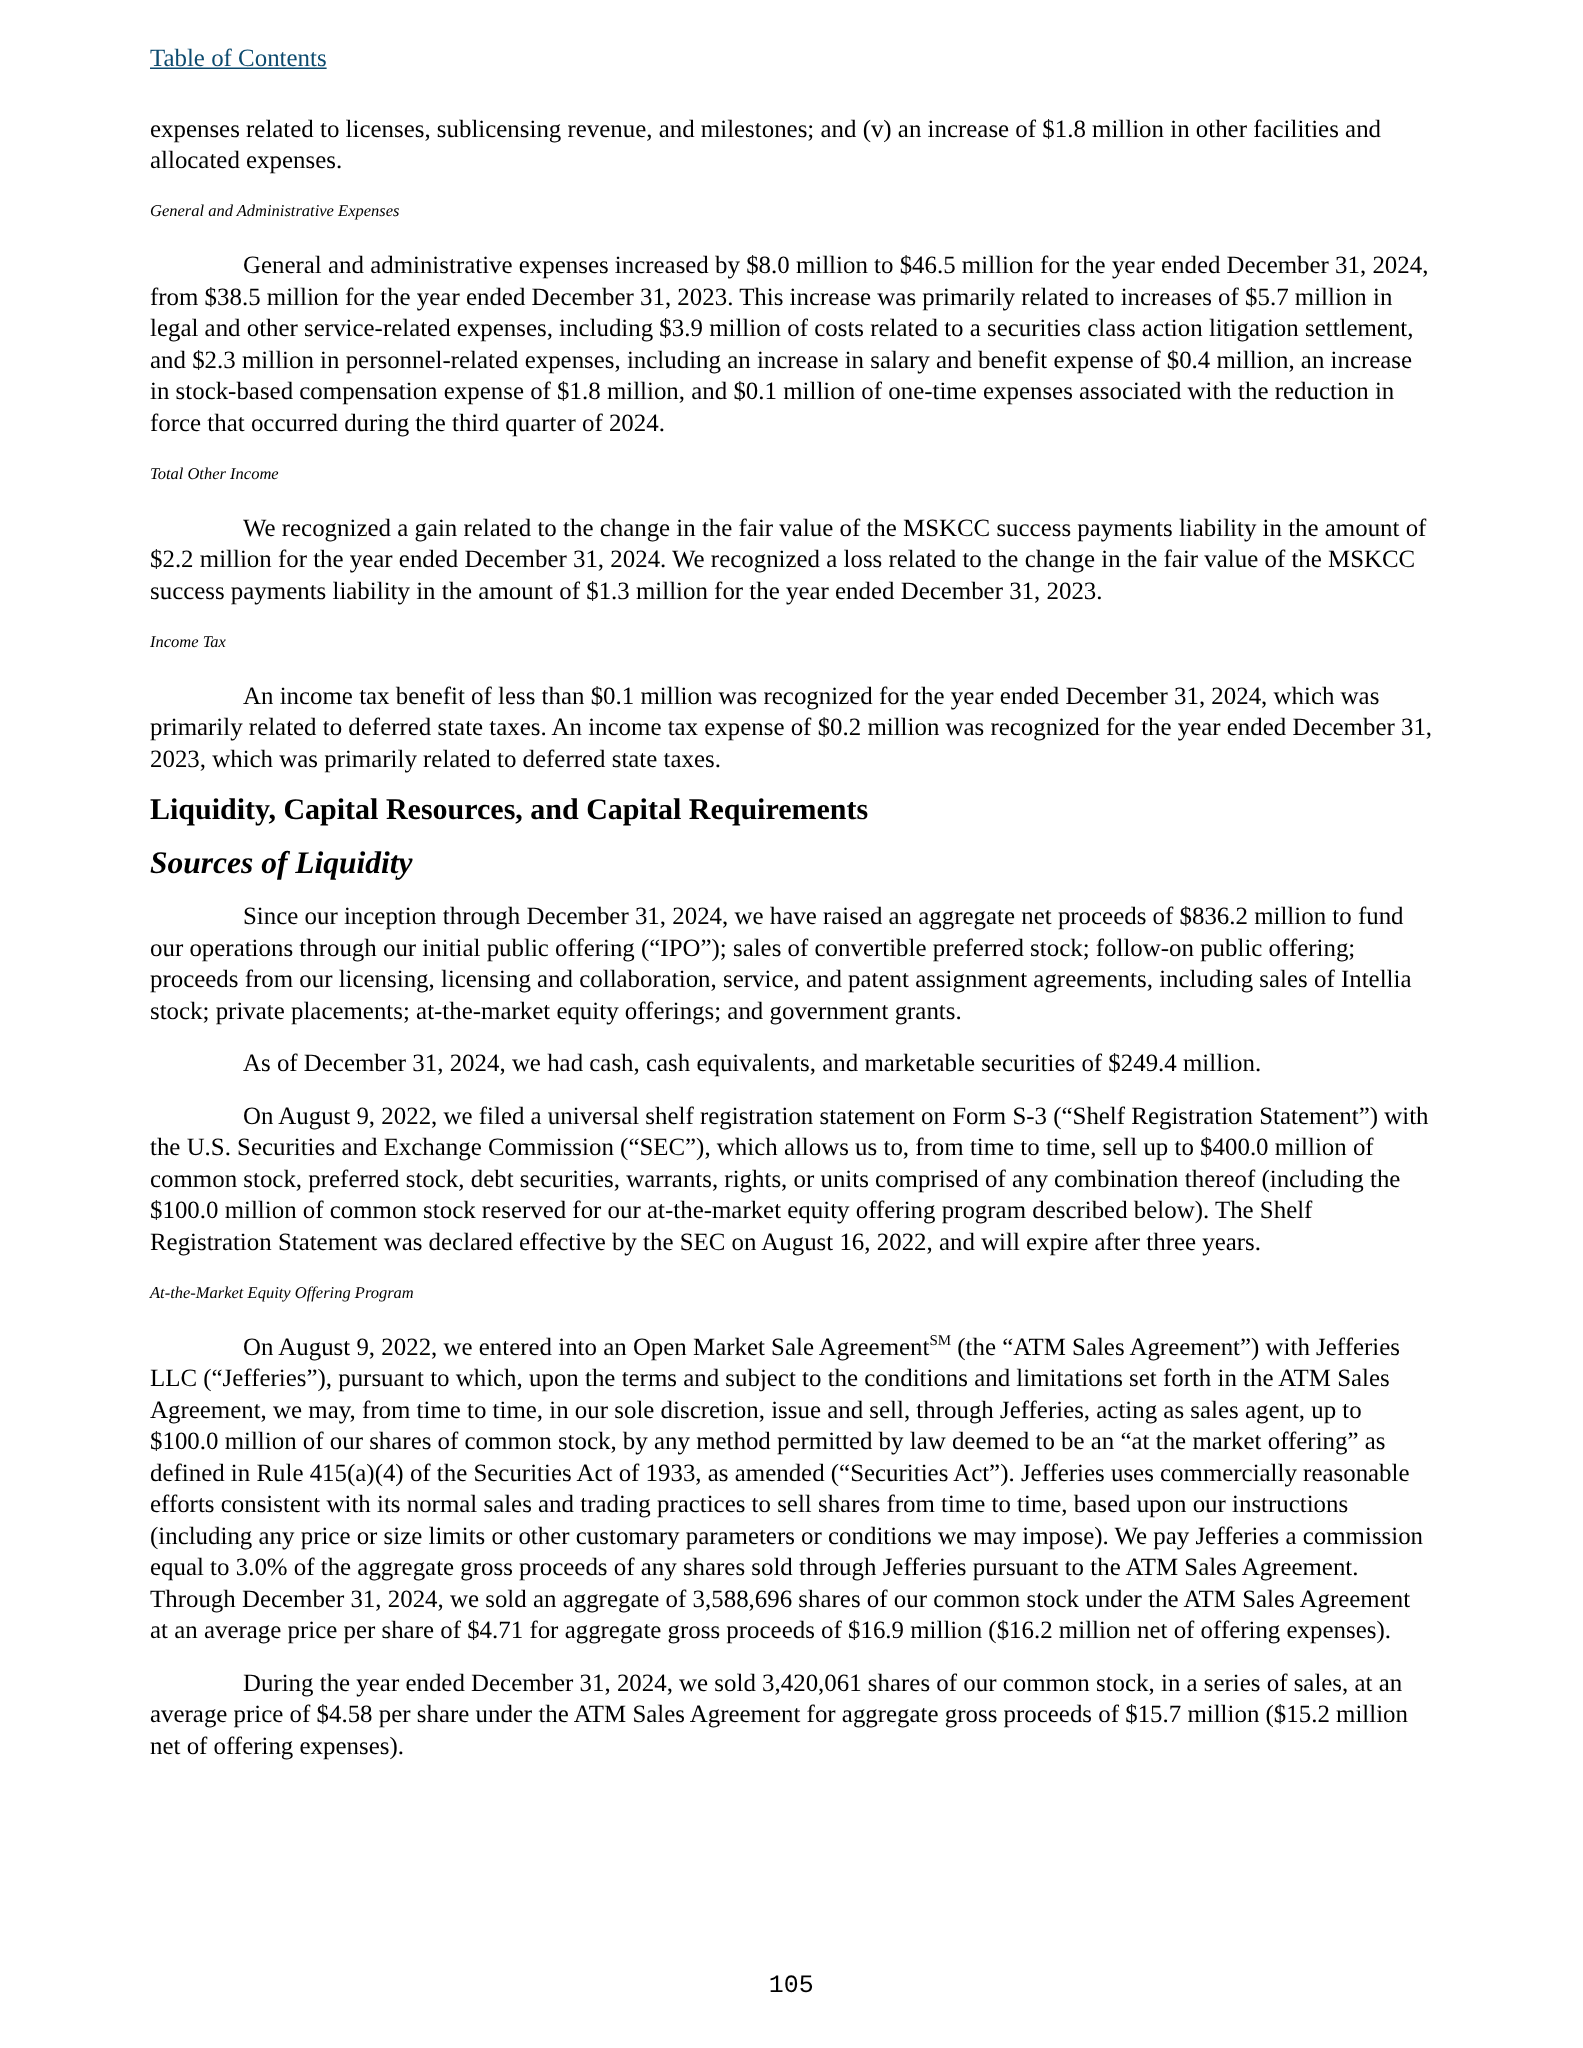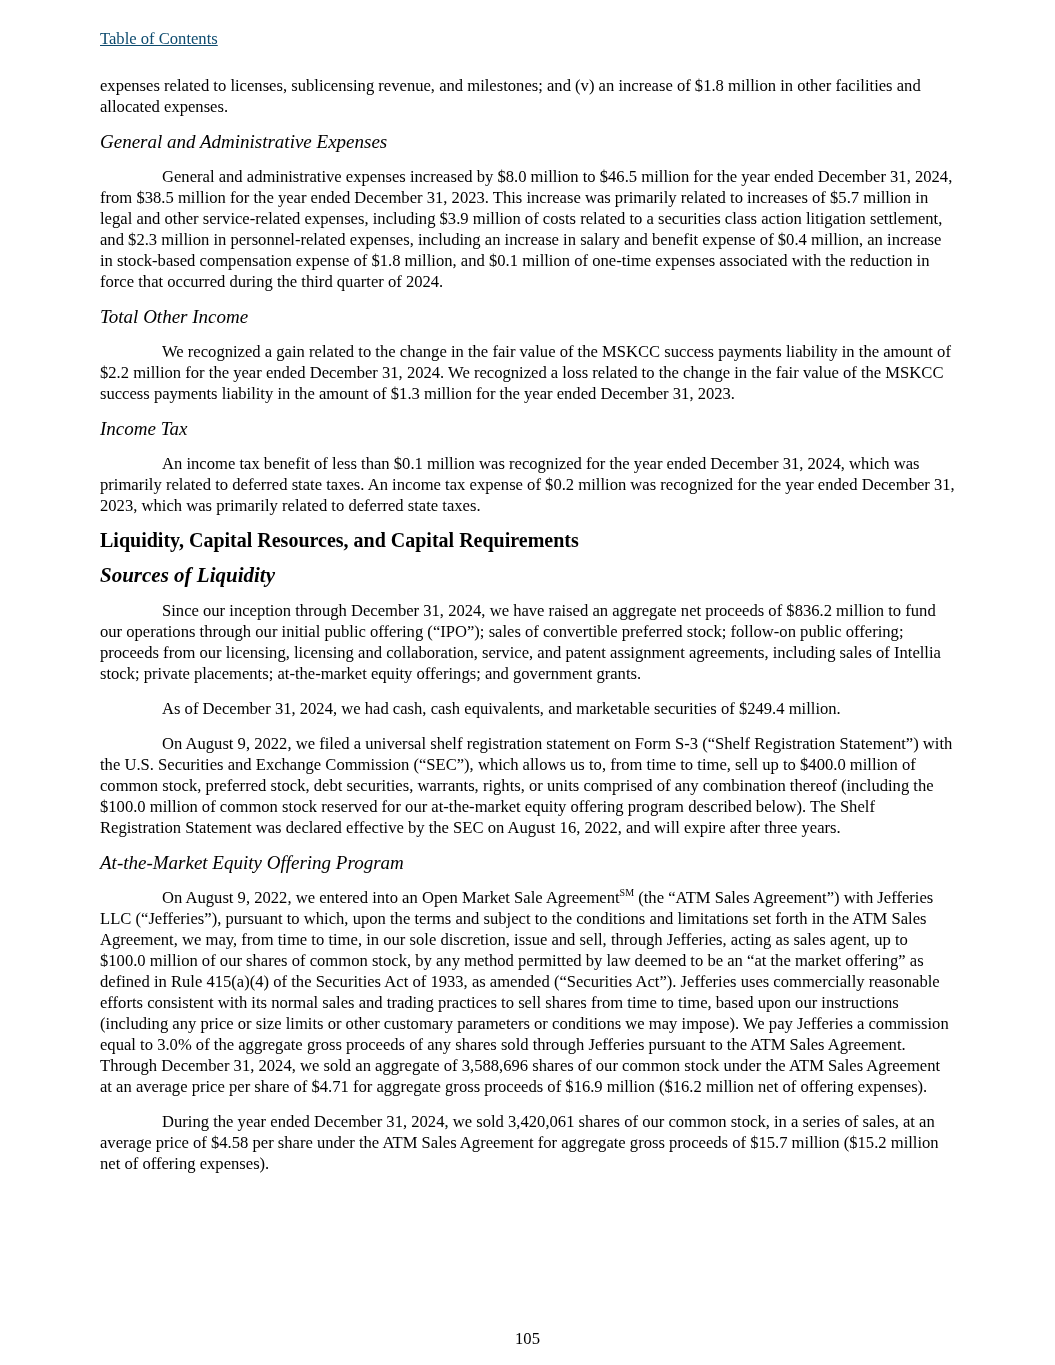--- a/index.html
+++ b/index.html
@@ -24,21 +24,21 @@
     cursor: pointer;
   }
   .para {
     margin: 0 0 14px 0;
     text-align: left;
   }
   .para.indent { text-indent: 62px; }
   .heading-italic {
     font-style: italic;
     font-weight: normal;
-    font-size: 19px;
+    font-size: 11px;
     margin: 0 0 14px 0;
   }
   .heading-bold {
     font-style: normal;
     font-weight: bold;
     font-size: 20px;
     margin: 0 0 14px 0;
   }
   .heading-bold-italic {
     font-style: italic;
@@ -46,24 +46,25 @@
     font-size: 21px;
     margin: 0 0 14px 0;
   }
   sup.sm {
     font-size: 10px;
     line-height: 0;
     vertical-align: super;
   }
   .footer {
     position: absolute;
-    bottom: 16px;
+    bottom: 31px;
     left: 0;
     width: 100%;
     text-align: center;
+    font-family: Liberation Mono, monospace;
   }
 </style>
 </head>
 <body>
 
 <div class="page">
 
   <a class="toc-link" href="#">Table of Contents</a>
 
   <p class="para">expenses related to licenses, sublicensing revenue, and milestones; and (v) an increase of $1.8 million in other facilities and allocated expenses.</p>

